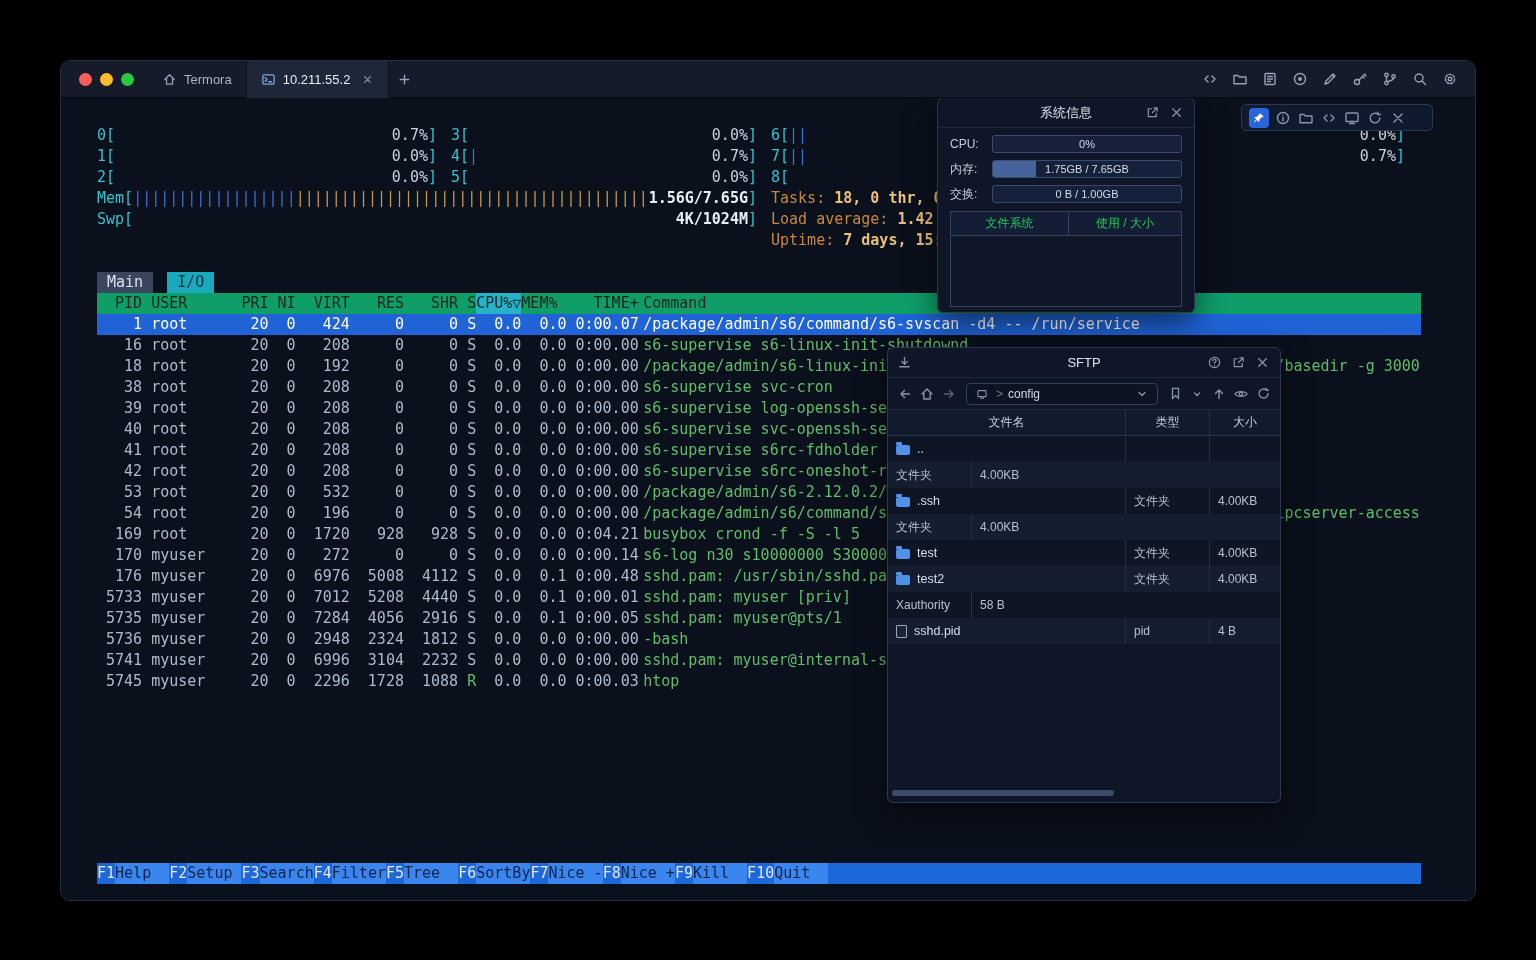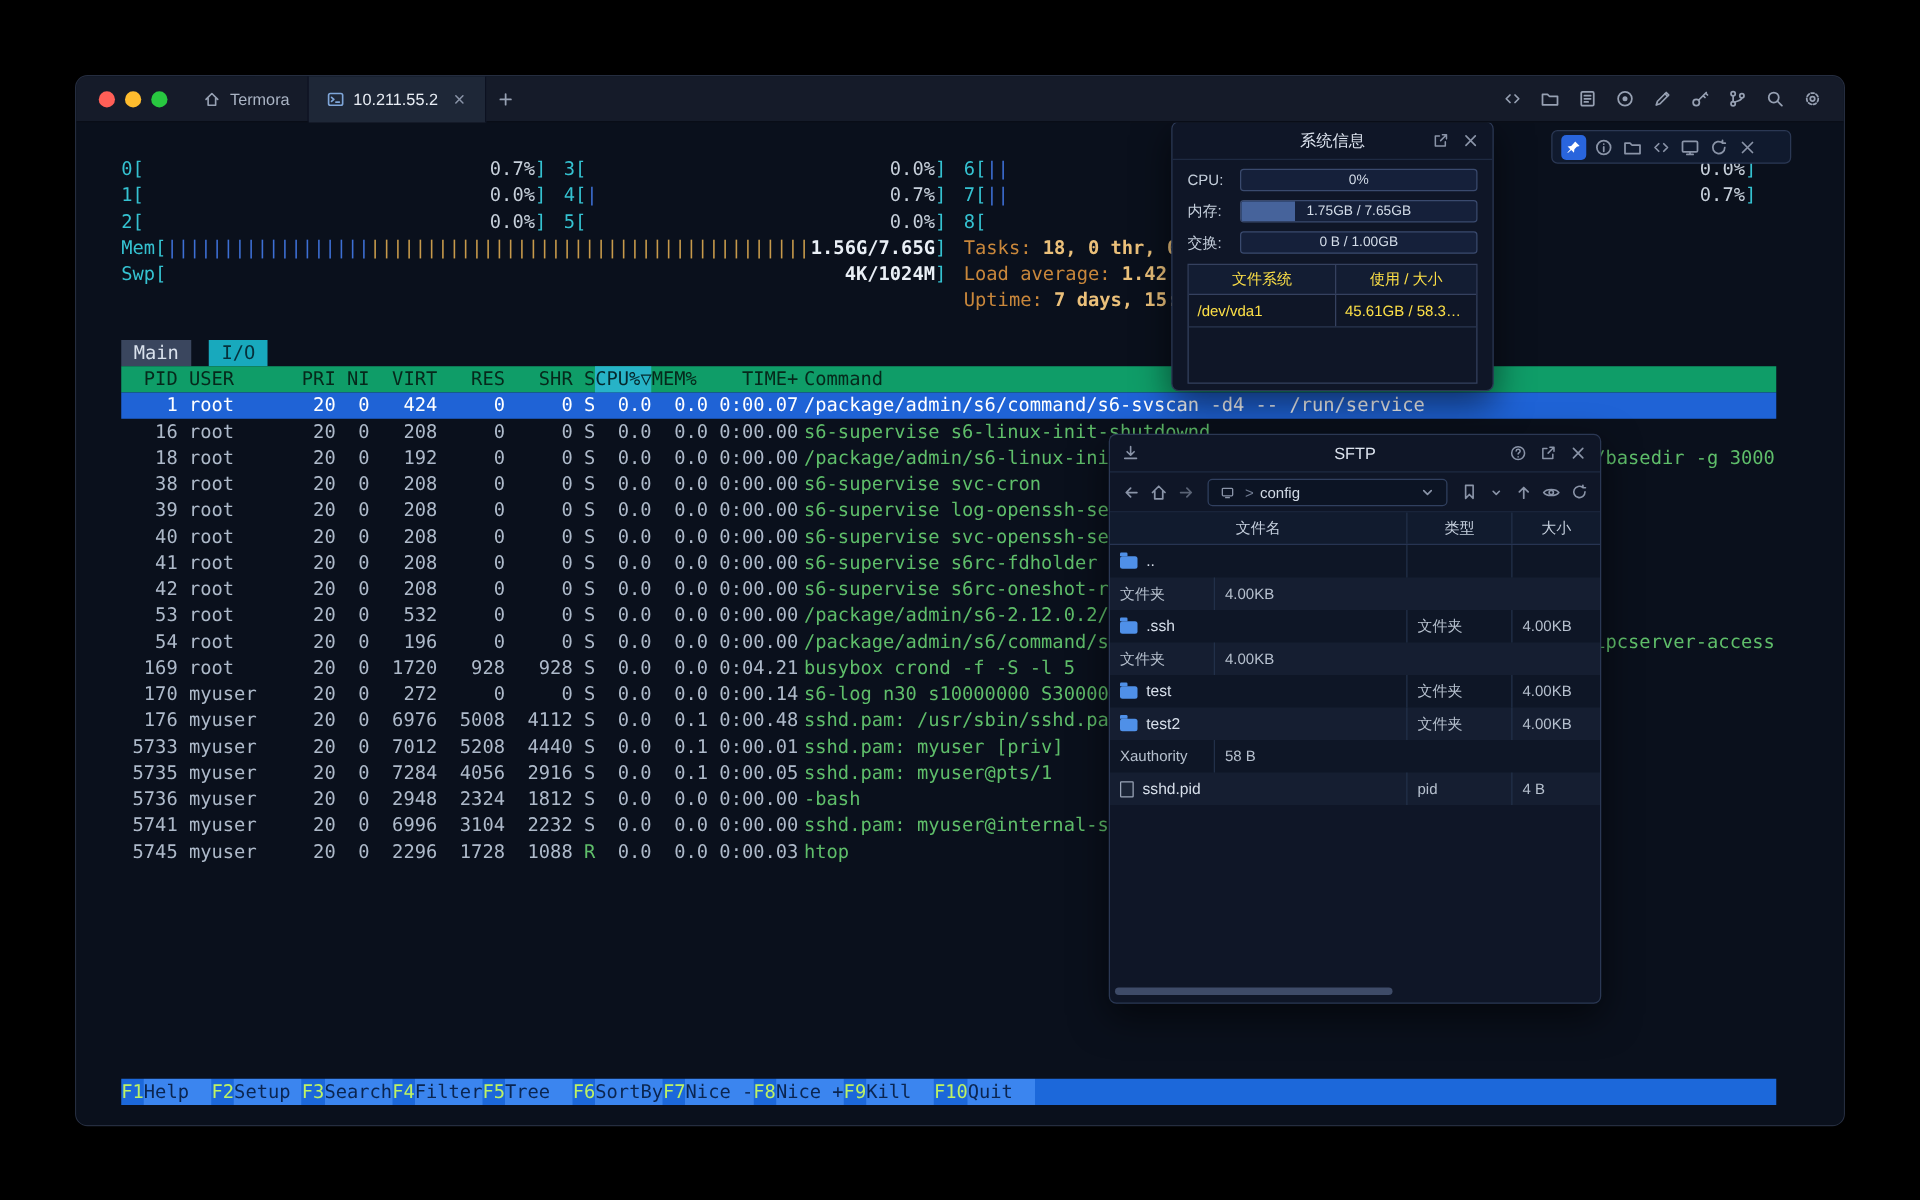--- a/index.html
+++ b/index.html
@@ -45,38 +45,38 @@
   .prow .cmd{color:#5FBE6A;padding-left:.5ch;white-space:pre}
   .prow.sel{background:#1F63D6;color:#FFF}
   .prow.sel .cmd{color:#FFF}
   .c{display:inline-block;white-space:pre}
   .c.r{text-align:right}
   .pad1{padding-left:1ch}
   .cmdh{padding-left:.5ch}
   .sR{color:#5FBE6A}
   .fbar{position:absolute;left:36px;top:765px;width:1324px;height:21px;background:#1C68DA;display:flex;
     white-space:pre;overflow:hidden}
-  .fn{color:#bef264}
+  .fn{color:#e5e5e5}
   .fl{display:inline-block;width:6ch;background:#3B85EF;color:#0A2550;white-space:pre}
   
   .panel{position:absolute;background:#0F1627;border:1px solid #2B3854;border-radius:6px;
     box-shadow:0 10px 30px rgba(0,0,0,.55)}
   .p-head{position:relative;height:30px;border-bottom:1px solid #1E2A42;display:flex;align-items:center}
   .p-title{position:absolute;left:0;right:0;text-align:center;color:#DDE4EF;font-size:13px}
   .p-hicons{margin-left:auto;display:flex;gap:8px;padding-right:10px;z-index:2}
   .p-hicons .ic,.p-hleft .ic{width:16px;height:16px;color:#8A94A8}
   .p-hleft{display:flex;padding-left:8px;z-index:2}
   
   .sysinfo{left:876px;top:36px;width:258px;height:216px;z-index:5}
   .si-row{display:flex;align-items:center;margin:7px 12px 0}
   .si-label{width:42px;font-size:12px;color:#C3CDDA}
   .si-bar{position:relative;flex:1;height:18px;border:1px solid #3A4A6E;background:#15203A;border-radius:3px;overflow:hidden}
   .si-fill{position:absolute;left:0;top:0;bottom:0;background:#46639B}
   .si-text{position:absolute;inset:0;display:flex;align-items:center;justify-content:center;font-size:11px;color:#D3DCE8}
-  .si-table{margin:8px 12px 0;border:1px solid #35415F;height:96px;font-size:12px;color:#fde047;overflow:hidden}
+  .si-table{margin:8px 12px 0;border:1px solid #35415F;height:96px;font-size:12px;color:#22c55e;overflow:hidden}
   .si-th{display:flex;height:24px;border-bottom:1px solid #35415F;background:#131D33}
   .si-th span{display:flex;align-items:center;justify-content:center}
   .si-c1{width:118px;border-right:1px solid #35415F}
   .si-c2{flex:1}
   .si-td{display:flex;height:26px;border-bottom:1px solid #2A3650}
   .si-td span{display:flex;align-items:center;padding-left:7px}
   
   .strip{position:absolute;left:1180px;top:43px;width:192px;height:27px;background:#101A2E;border:1px solid #2B3854;
     border-radius:5px;display:flex;align-items:center;gap:5px;padding:0 7px;z-index:7}
   .strip .ic{width:18px;height:18px;color:#8A94A8}
@@ -290,24 +290,20 @@
             <div class="si-fill" style="width: 0%;"></div>
             <span class="si-text">0 B / 1.00GB</span>
           </div>
         </div>
       </div>
     <div class="si-table">
       <div class="si-th">
         <span class="si-c1">文件系统</span>
         <span class="si-c2">使用 / 大小</span>
       </div>
-      <div class="si-td">
-        <span class="si-c1">/dev/vda1</span>
-        <span class="si-c2">45.61GB / 58.3…</span>
-      </div>
     </div>
   </div>
 
   <div class="strip" id="strip">
       <span class="ic chip">
         <svg viewBox="0 0 16 16" width="16" height="16" fill="none" stroke="currentColor" stroke-width="1.4" stroke-linecap="round" stroke-linejoin="round">
           <path d="M9.3 2.6l4.1 4.1-2.6.7-2.2 2.2-.4 3.2-2.5-2.5-3.1 2.7-.4-.4 2.7-3.1L2.4 7l3.2-.4 2.2-2.2z" fill="currentColor" stroke="none"></path>
         </svg>
       </span>
       <span class="ic">

